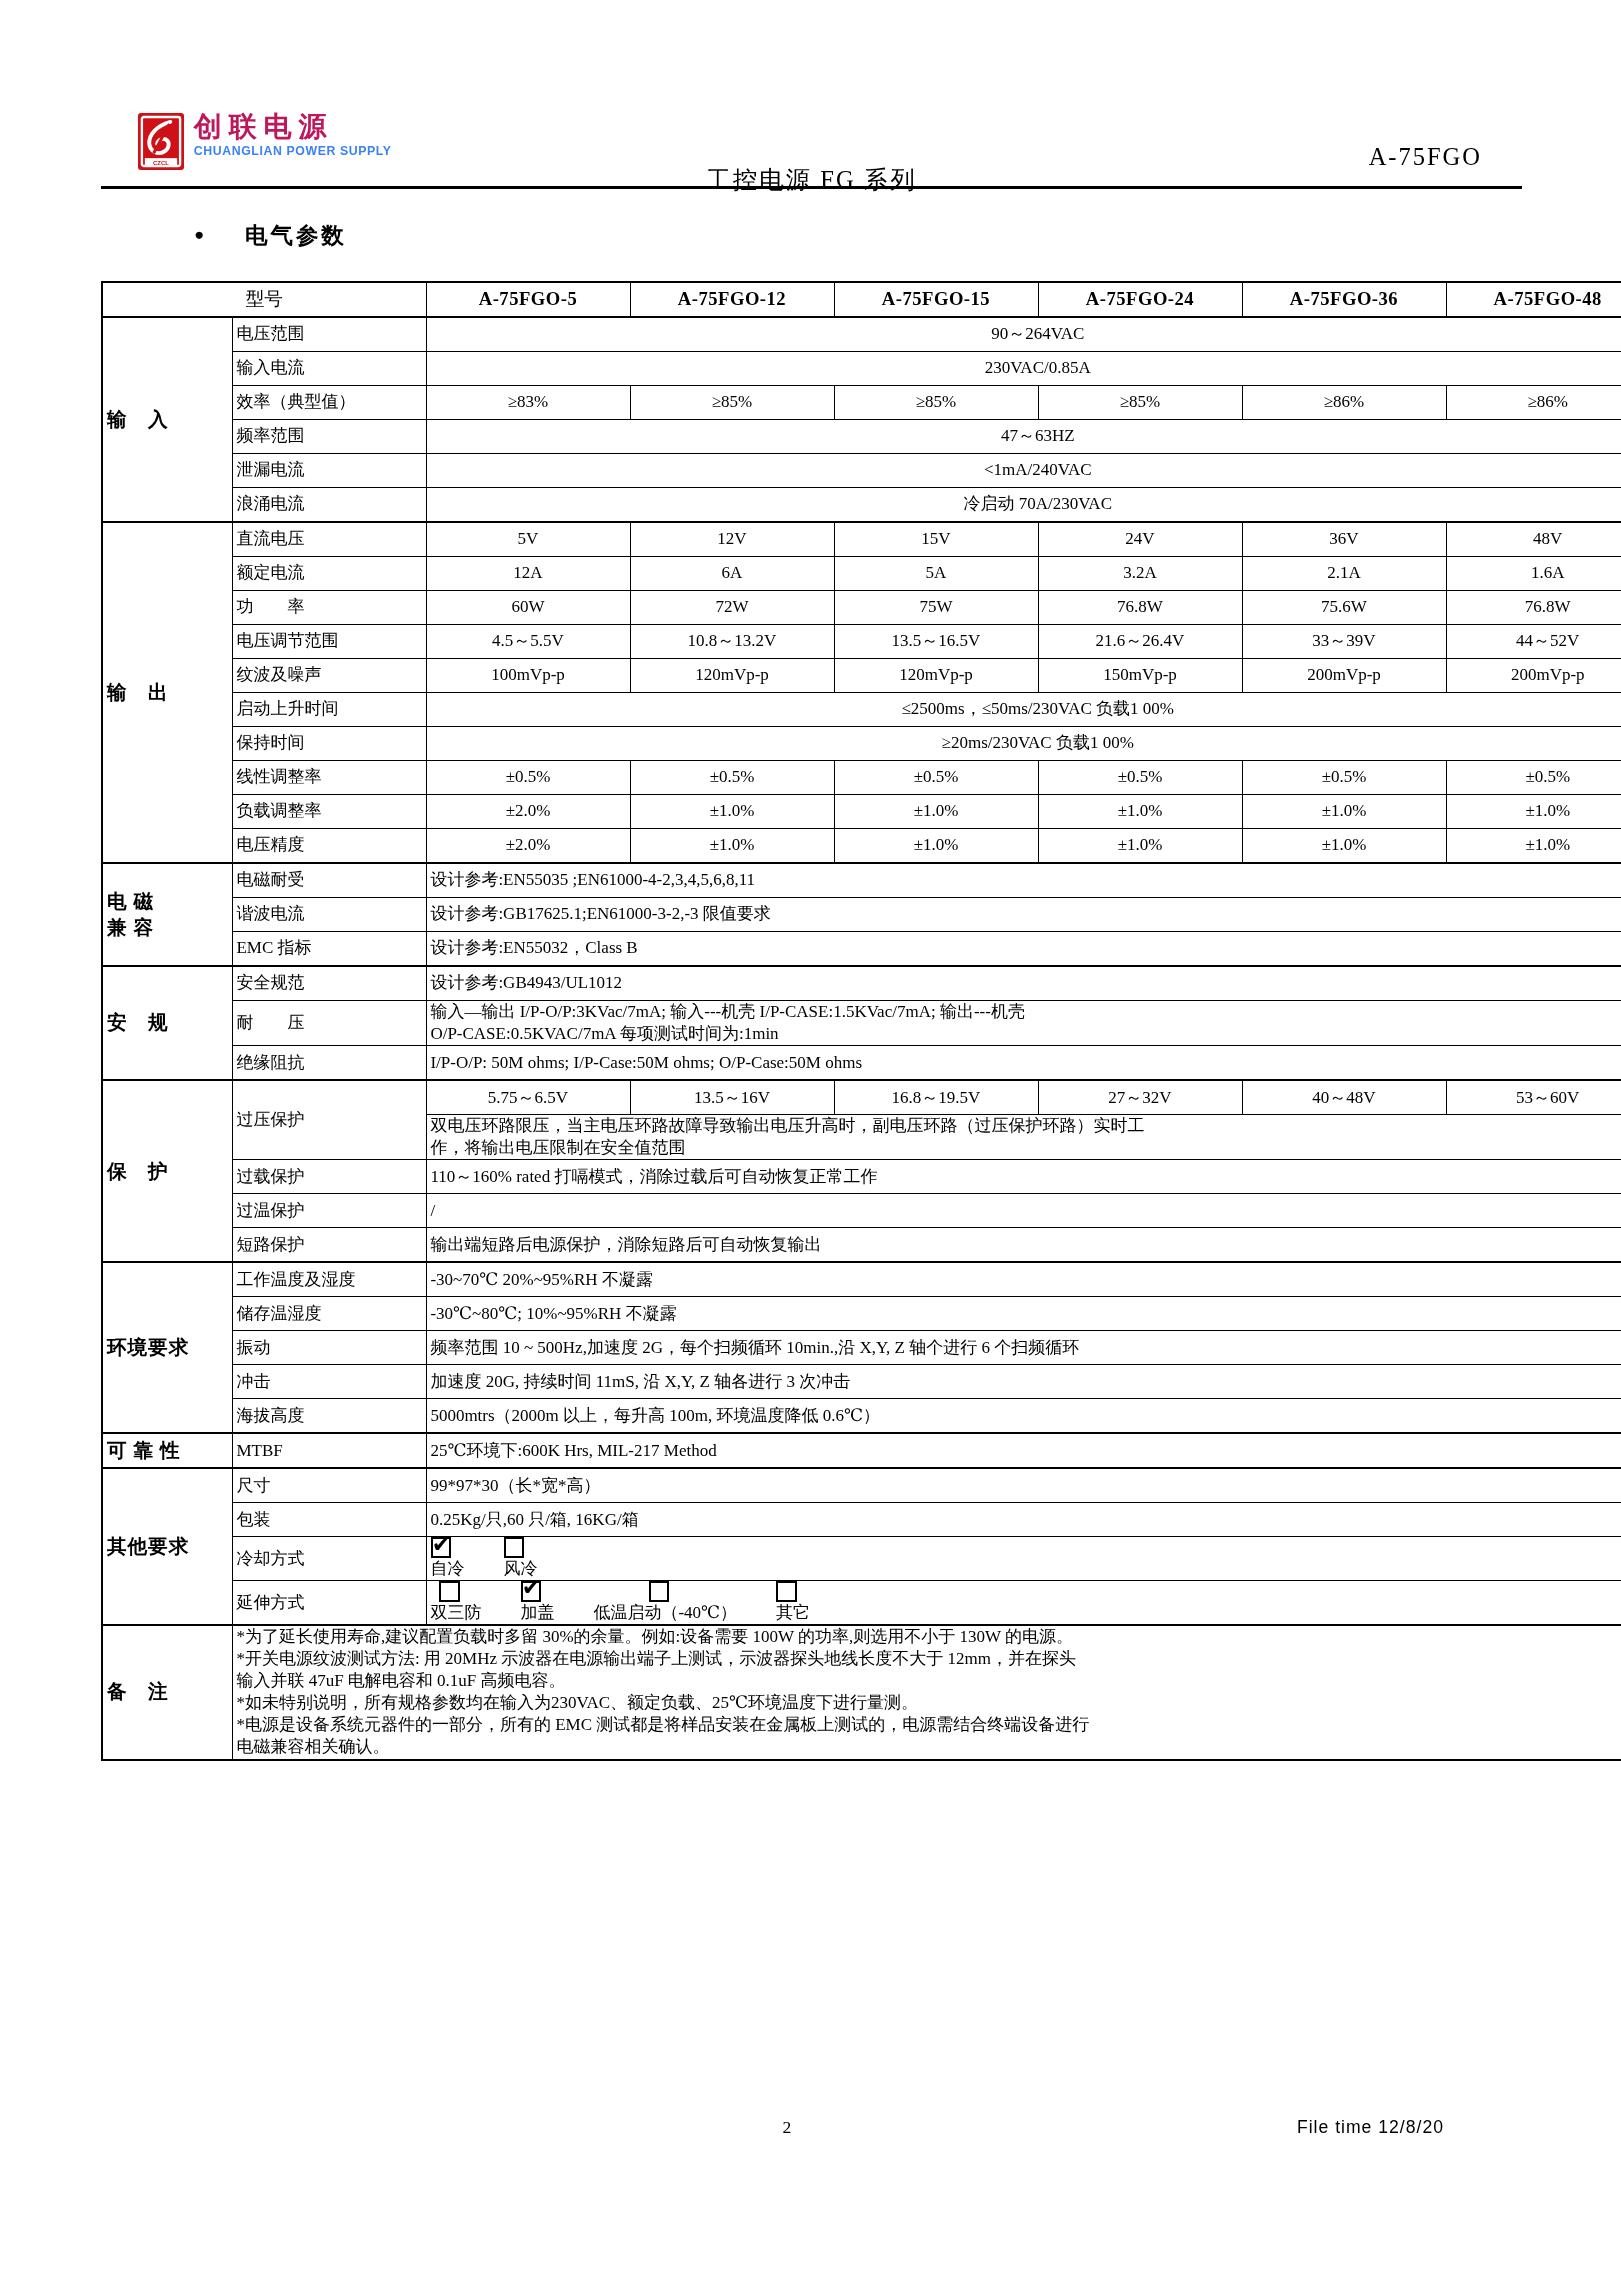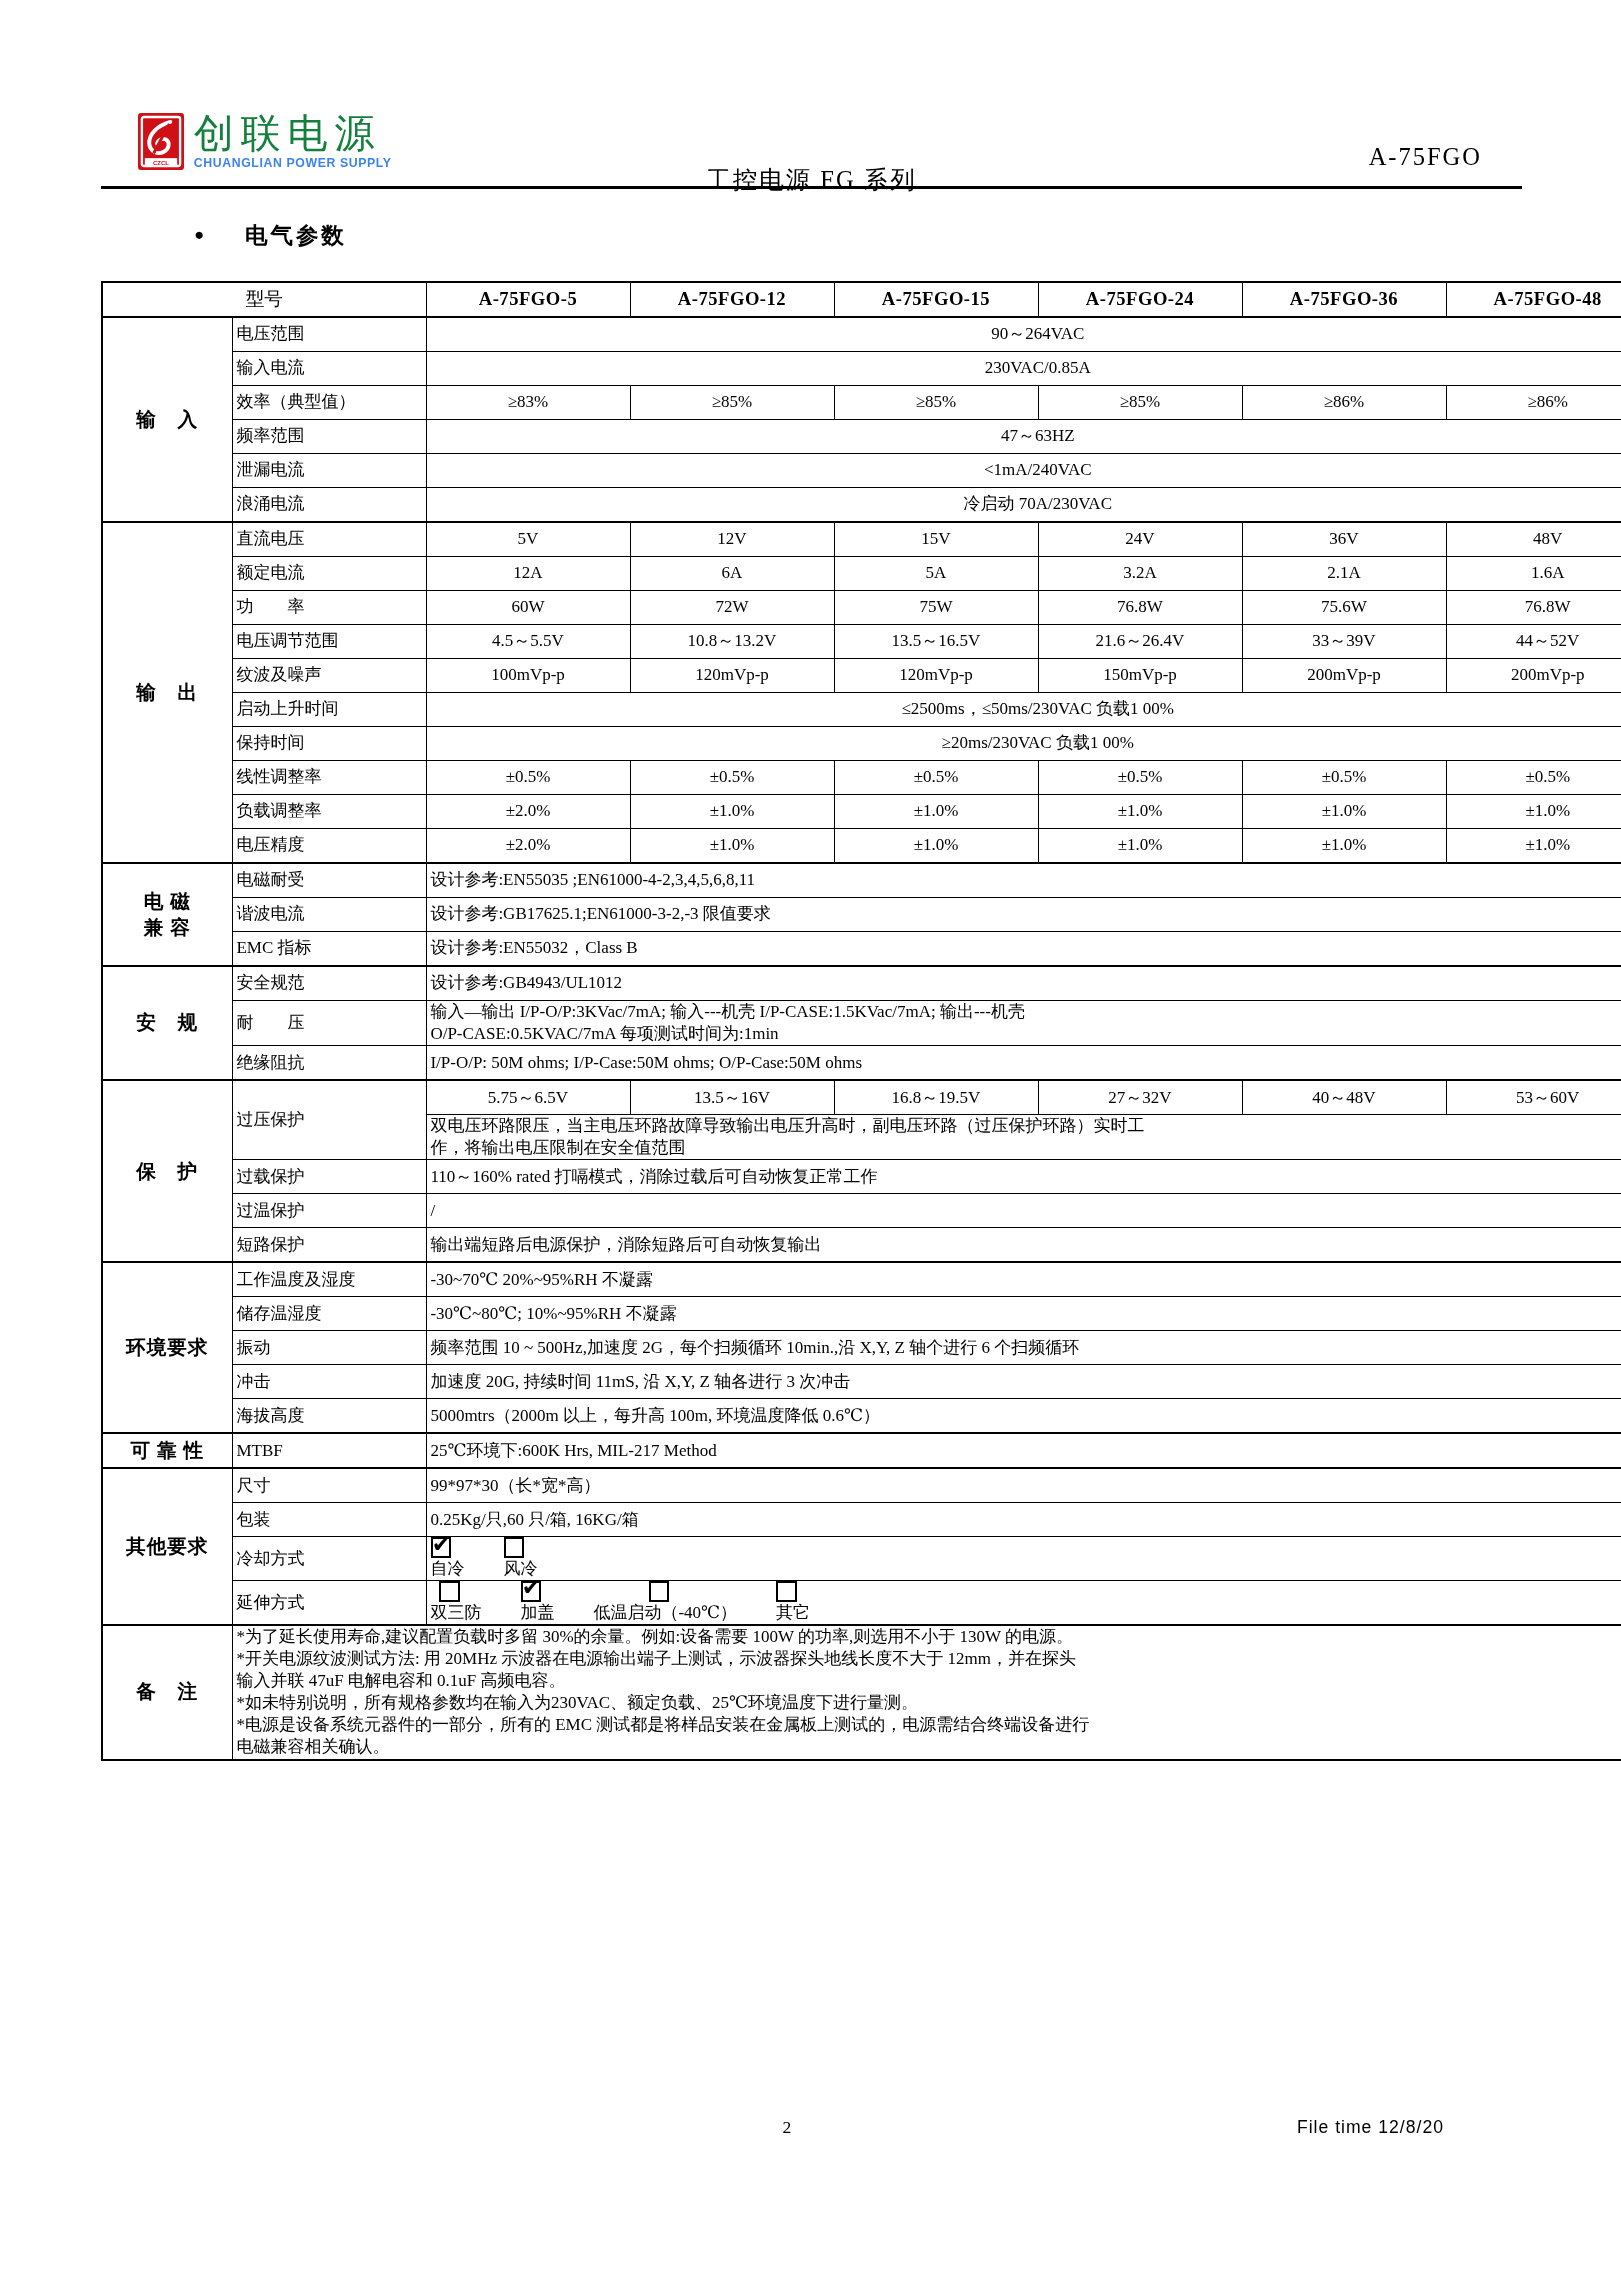--- a/index.html
+++ b/index.html
@@ -7,21 +7,21 @@
     width:1621px;height:2293px;background:#ffffff;color:#000;
     font-family:"Liberation Serif","DejaVu Serif",serif;
     position:relative;overflow:hidden;
   }
   
   .logo-wrap{position:absolute;left:137px;top:112px;display:flex;align-items:flex-start;}
   .logo-mark{width:48px;height:59px;flex:none;}
   .brand{margin-left:8.8px;padding-top:1px;}
   .brand-cn{
     font-family:"Liberation Sans","DejaVu Sans",sans-serif;
-    font-size:40px;font-weight:400;letter-spacing:6.9px;color:#15803d;line-height:1.0;
+    font-size:28px;font-weight:700;letter-spacing:6.9px;color:#be185d;line-height:1.0;
   }
   .brand-en{
     font-family:"Liberation Sans","DejaVu Sans",sans-serif;
     font-size:12.3px;font-weight:700;letter-spacing:0.6px;color:#3b82f6;margin-top:2.9px;
   }
   .doc-title{
     position:absolute;left:101px;top:143px;width:1421px;text-align:center;
     font-size:24.5px;letter-spacing:2px;margin-top:20px;
   }
   .doc-model{
@@ -36,21 +36,21 @@
   table.spec{
     position:absolute;left:101px;top:281px;width:1550px;
     border-collapse:collapse;table-layout:fixed;
     border:2px solid #000;font-size:17px;padding-left:8px;
   }
   .spec td{border:1px solid #000;height:33px;padding:0 3.9px;line-height:1.3;vertical-align:middle;}
   .spec thead td{border-bottom:2px solid #000;}
   .spec tbody.sec > tr:first-child > td{border-top:2px solid #000;}
   .model-cell{text-align:center;font-size:18.6px;}
   .model-name{text-align:center;font-size:18.6px;font-weight:600;letter-spacing:0.5px;}
-  .group{font-size:19.6px;font-weight:700;text-align:center;letter-spacing:1px;white-space:pre-line;line-height:1.6;}
+  .group{font-size:19.6px;font-weight:700;letter-spacing:1px;white-space:pre-line;line-height:1.6;}
   .lbl{text-align:left;padding-left:9.8px;}
   .val{text-align:center;}
   .span-cell{text-align:left;padding-left:12.7px;white-space:pre-line;}
   tbody[data-name="section-input"] .span-cell,
   tbody[data-name="section-output"] .span-cell{text-align:center;padding-left:3.9px;}
   .va-top{vertical-align:top;padding-top:5.9px;}
   .notes-cell{padding:6.9px 13.7px;text-align:left;white-space:pre-line;line-height:33px;}
   
   .ck{display:inline-flex;align-items:center;margin-right:39px;flex-direction:column;}
   .cb{width:16.7px;height:16.7px;border:2px solid #000;position:relative;margin-right:12.7px;flex:none;background:#fff;}

